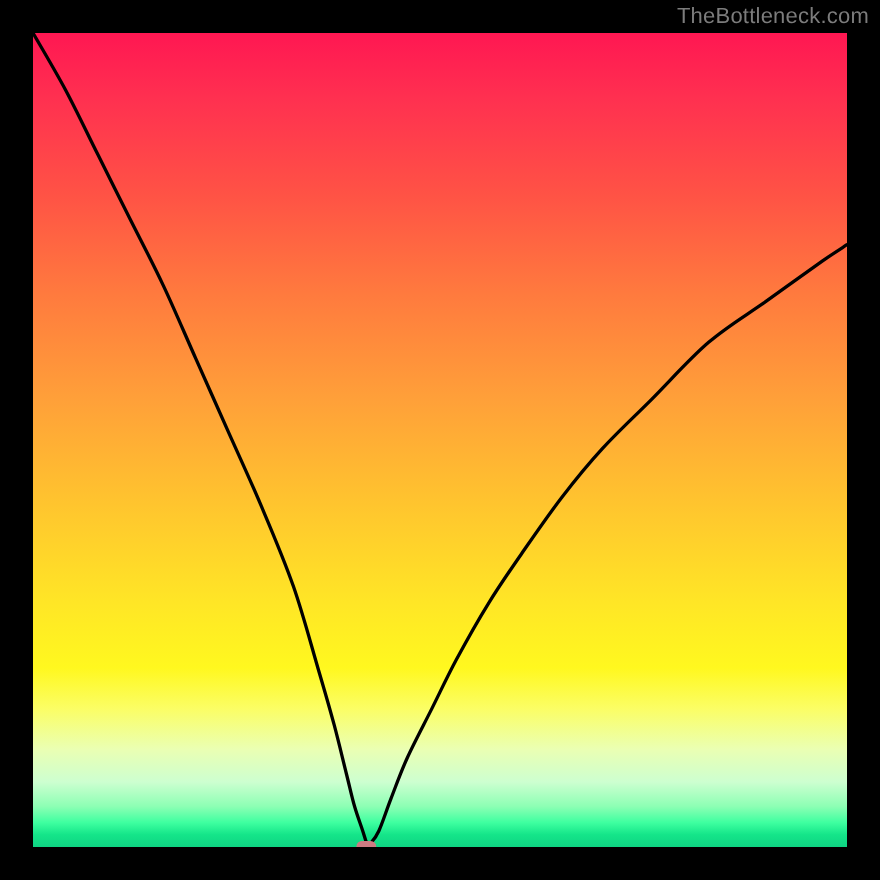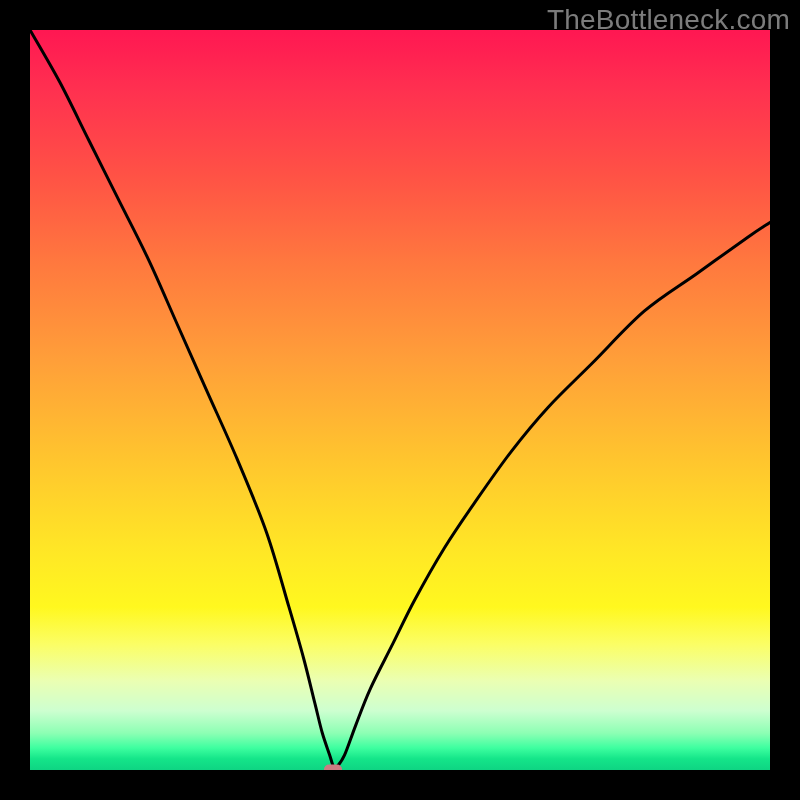--- a/index.html
+++ b/index.html
@@ -55,21 +55,21 @@
     height: 11px;
     border-radius: 5px;
     background: #cd7b82;
     transform: translate(-50%, -50%);
   }
   .watermark {
     position: absolute;
     right: 10px;
     top: 4px;
     color: #7c7c7c;
-    font-size: 28px;
+    font-size: 20px;
     letter-spacing: 0.2px;
     font-weight: 500;
     user-select: none;
   }
 </style>
 </head>
 <body>
 
 <div class="frame">
   <div class="watermark">TheBottleneck.com</div>

